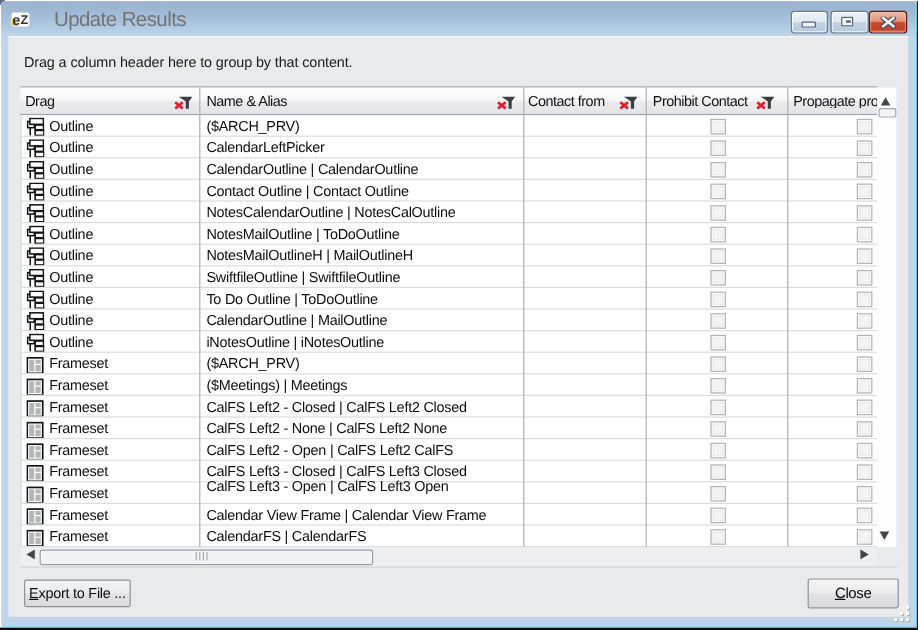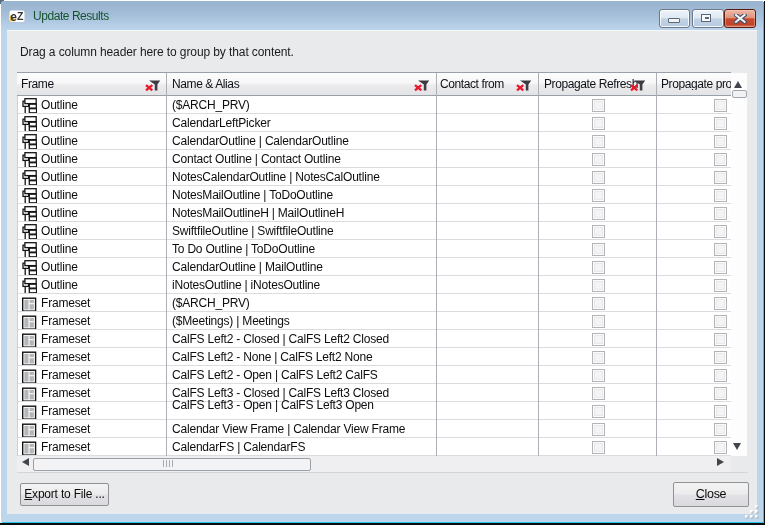--- a/index.html
+++ b/index.html
@@ -48,45 +48,45 @@
 <div class="abs" style="left:1px;top:1px;width:762px;height:29px;background:linear-gradient(180deg,#98b3d0 0%,#a1bad5 35%,#afc8e1 70%,#bdd5eb 100%)"></div>
 <div class="abs" style="left:0;top:0;width:4px;height:4px;background:radial-gradient(circle at 4px 4px, transparent 3.2px, #5c6c80 3.4px)"></div>
 <div class="abs" style="left:7px;top:30px;width:750px;height:483px;background:#e9eaec;border-top:1px solid #f5f7f9"></div>
 
 <svg class="abs" style="left:9px;top:9px" width="17" height="15" viewBox="0 0 17 15">
   <rect x="0.5" y="1.5" width="15" height="11.5" rx="2" fill="#fff"></rect>
   <polygon points="1.2,12.3 1.2,6 7.2,12.3" fill="#f6b70a"></polygon>
   <text x="1.2" y="11.5" font-family="Liberation Sans" font-size="12" font-weight="bold" fill="#333336">e</text>
   <text x="8" y="11" font-family="Liberation Sans" font-size="10.5" font-weight="bold" fill="#333336">Z</text>
 </svg>
-<div class="abs" style="left:33px;top:10px;font-size:12px;line-height:13px;color:#14532d;letter-spacing:-0.45px">Update Results</div>
+<div class="abs" style="left:45px;top:10px;font-size:17px;line-height:13px;color:#737373;letter-spacing:-0.45px">Update Results</div>
 
 <div class="abs capbtn" style="left:659px;top:9px;width:29px;height:17px">
   <div class="abs" style="left:8px;top:8px;width:10px;height:2.5px;background:#f2f4f5;border:1px solid #5c6674;border-radius:1px"></div>
 </div>
 <div class="abs capbtn" style="left:692px;top:9px;width:30px;height:17px">
   <div class="abs" style="left:8px;top:4px;width:8px;height:6px;background:#f6f8f9;border:1.5px solid #5c6674"></div>
   <div class="abs" style="left:12px;top:7px;width:3.5px;height:2px;background:#5c6674"></div>
 </div>
 <div class="abs" style="left:724px;top:9px;width:30px;height:17px;border:1px solid #5a1a12;border-radius:3px;background:linear-gradient(180deg,#ecb9a7 0%,#e0957c 45%,#c94b2d 52%,#c2432a 85%,#d57c61 100%);box-shadow:inset 0 0 0 1px rgba(255,215,195,.4)">
   <svg class="abs" style="left:8.5px;top:4px" width="13" height="10" viewBox="0 0 13 10">
     <path d="M2,1 L10.5,7.8 M10.5,1 L2,7.8" stroke="#42506a" stroke-width="4.2" stroke-linecap="square"></path>
     <path d="M2,1 L10.5,7.8 M10.5,1 L2,7.8" stroke="#f2f4f6" stroke-width="2.1" stroke-linecap="square"></path>
   </svg>
 </div>
 
 <div class="abs" style="left:20px;top:45.5px;font-size:12px;line-height:12px;color:#1b1b1d;letter-spacing:-0.1px">Drag a column header here to group by that content.</div>
 
 <div class="abs" style="left:17px;top:72px;width:714px;height:1px;background:#9aa0a8"></div>
 <div class="abs" style="left:17px;top:73px;width:714px;height:22px;background:linear-gradient(180deg,#fdfdfd 0%,#f7f7f8 45%,#ebebed 55%,#e4e4e7 100%)"></div>
 <div class="abs" style="left:17px;top:95px;width:714px;height:1px;background:#9aa0a8"></div>
-<div class="abs hl" style="left:21px;top:78px">Frame</div>
+<div class="abs hl" style="left:21px;top:78px">Drag</div>
 <div class="abs hl" style="left:172px;top:78px">Name &amp; Alias</div>
 <div class="abs hl" style="left:440px;top:78px">Contact from</div>
-<div class="abs hl" style="left:544px;top:78px">Propagate Refresh</div>
+<div class="abs hl" style="left:544px;top:78px">Prohibit Contact</div>
 <div class="abs hl" style="left:661px;top:78px;width:70px;overflow:hidden">Propagate prop</div>
 <svg class="abs" style="left:145px;top:80px" width="16" height="12" viewBox="0 0 16 12">
     <use href="#ico-filter"></use>
   </svg>
 <svg class="abs" style="left:414px;top:80px" width="16" height="12" viewBox="0 0 16 12">
     <use href="#ico-filter"></use>
   </svg>
 <svg class="abs" style="left:516px;top:80px" width="16" height="12" viewBox="0 0 16 12">
     <use href="#ico-filter"></use>
   </svg>

